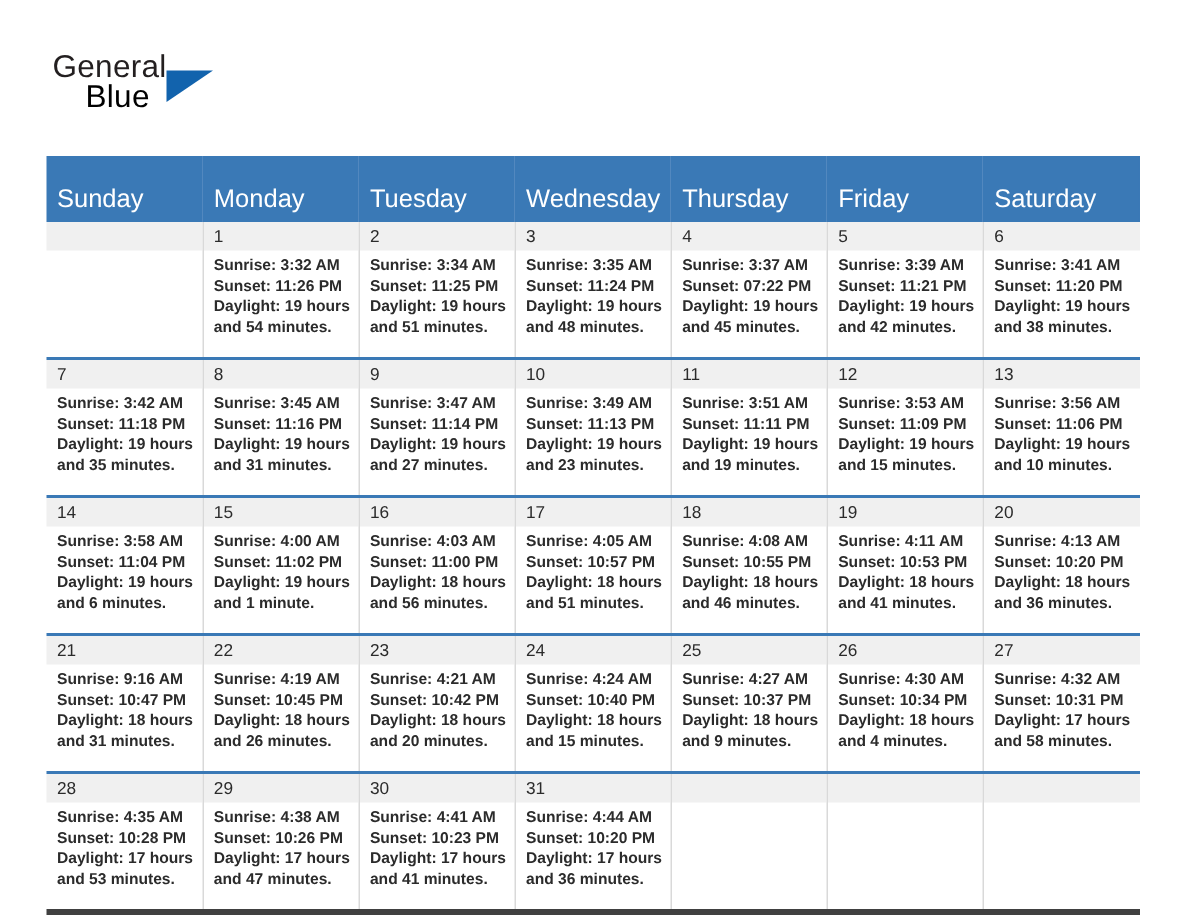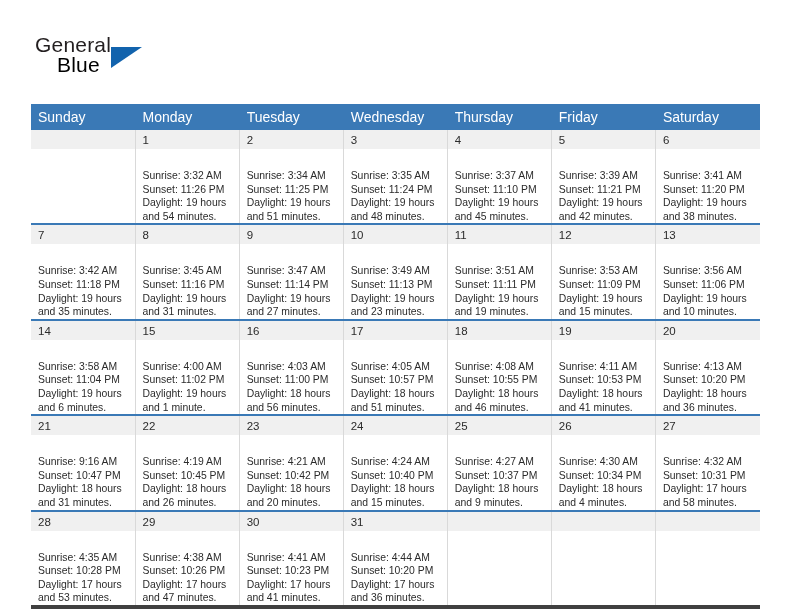--- a/index.html
+++ b/index.html
@@ -93,23 +93,23 @@
     left: 31px;
     top: 104px;
     width: 729px;
     border-collapse: collapse;
     table-layout: fixed;
   }
   .calendar th {
     background: #3a79b6;
     color: #ffffff;
     font-weight: normal;
-    font-size: 14px;
+    font-size: 17px;
     text-align: left;
-    padding: 5px 0 5px 7px;
+    padding: 19px 0 5px 7px;
     height: 19px;
     box-sizing: border-box;
     border-right: 1px solid #3a79b6;
   }
 
   .week-row > td {
     padding: 0;
     vertical-align: top;
     border-right: 1px solid #d9d9d9;
     border-bottom: 2px solid #3a79b6;
@@ -126,24 +126,25 @@
   .daynum {
     background: #f0f0f0;
     font-size: 11.5px;
     color: #2b2b2b;
     padding: 4px 0 4px 7px;
     height: 19px;
     box-sizing: border-box;
     line-height: 12px;
   }
   .cell-body {
-    padding: 20px 6px 0 7px;
+    padding: 4px 6px 0 7px;
     font-size: 10.4px;
     line-height: 13.6px;
     color: #2b2b2b;
+    font-weight: bold;
   }
   .cell-body div {
     white-space: nowrap;
   }
   td.empty .daynum {
     background: #f0f0f0;
   }
   td.empty .cell-body { height: 0; }
 </style>
 </head>
@@ -209,21 +210,21 @@
               <div>Sunrise: 3:35 AM</div>
               <div>Sunset: 11:24 PM</div>
               <div>Daylight: 19 hours</div>
               <div>and 48 minutes.</div>
             </div>
           </td>
           <td class="">
             <div class="daynum">4</div>
             <div class="cell-body">
               <div>Sunrise: 3:37 AM</div>
-              <div>Sunset: 11:10 PM</div>
+              <div>Sunset: 07:22 PM</div>
               <div>Daylight: 19 hours</div>
               <div>and 45 minutes.</div>
             </div>
           </td>
           <td class="">
             <div class="daynum">5</div>
             <div class="cell-body">
               <div>Sunrise: 3:39 AM</div>
               <div>Sunset: 11:21 PM</div>
               <div>Daylight: 19 hours</div>

